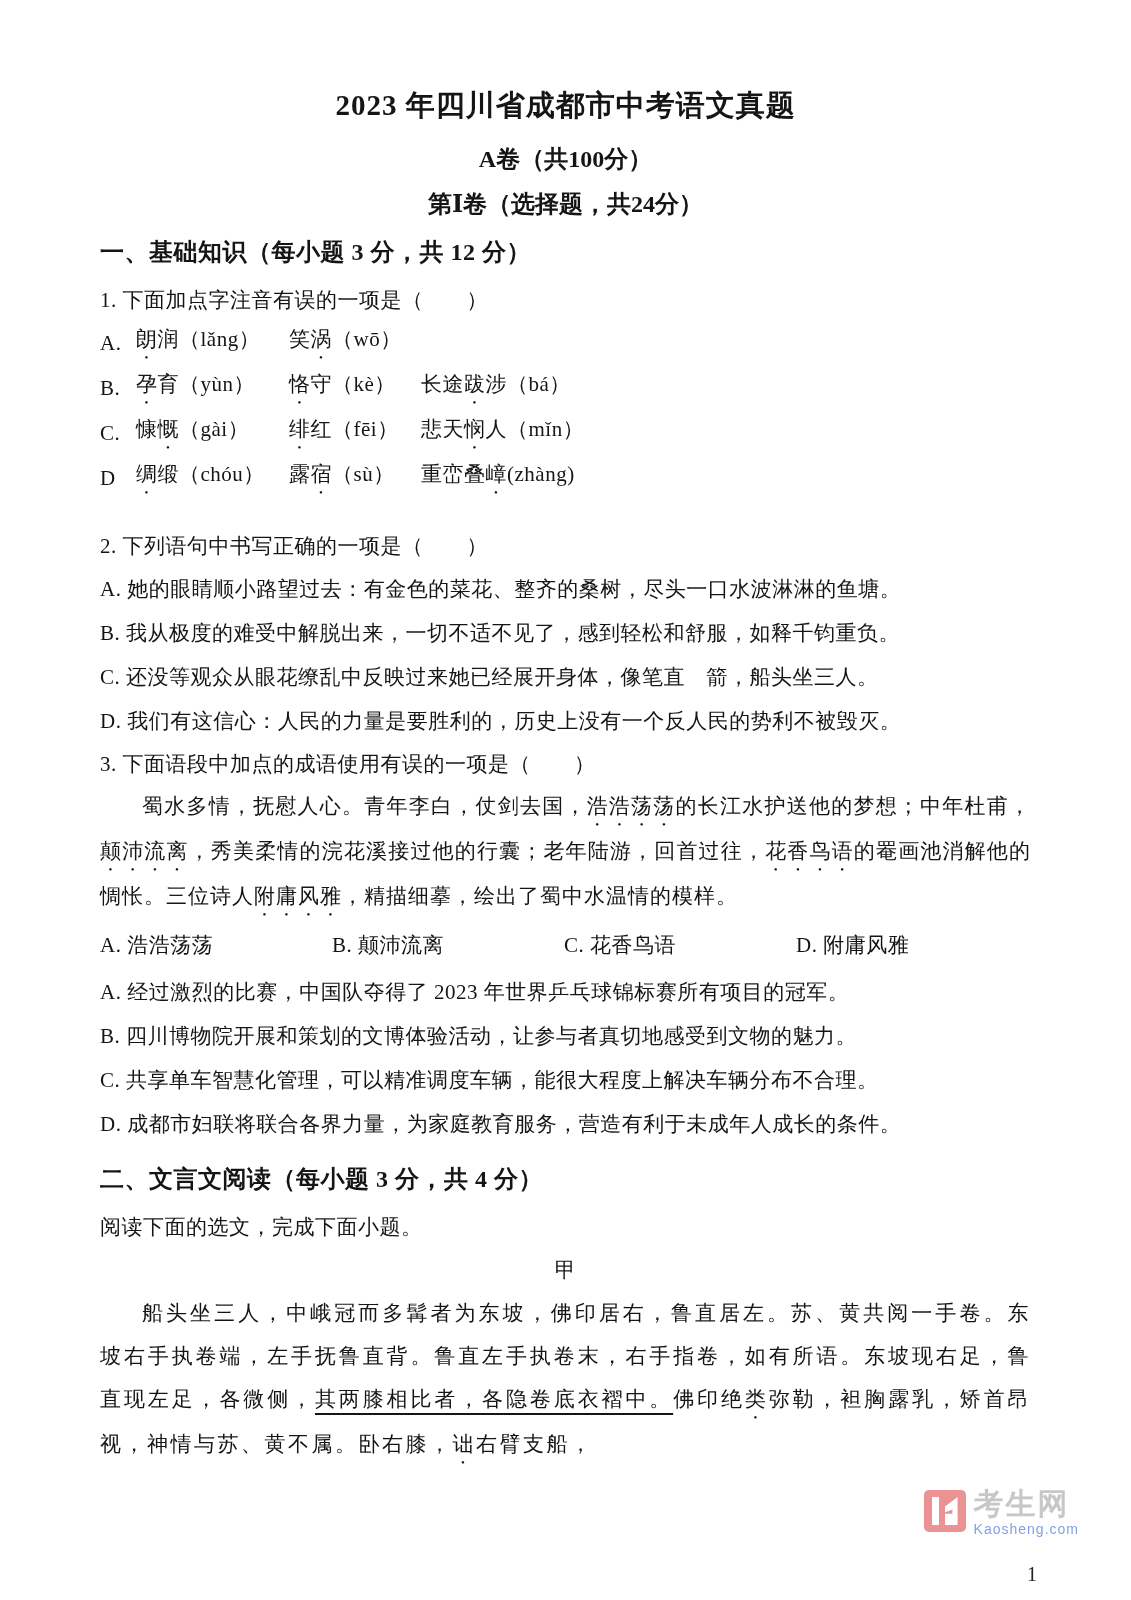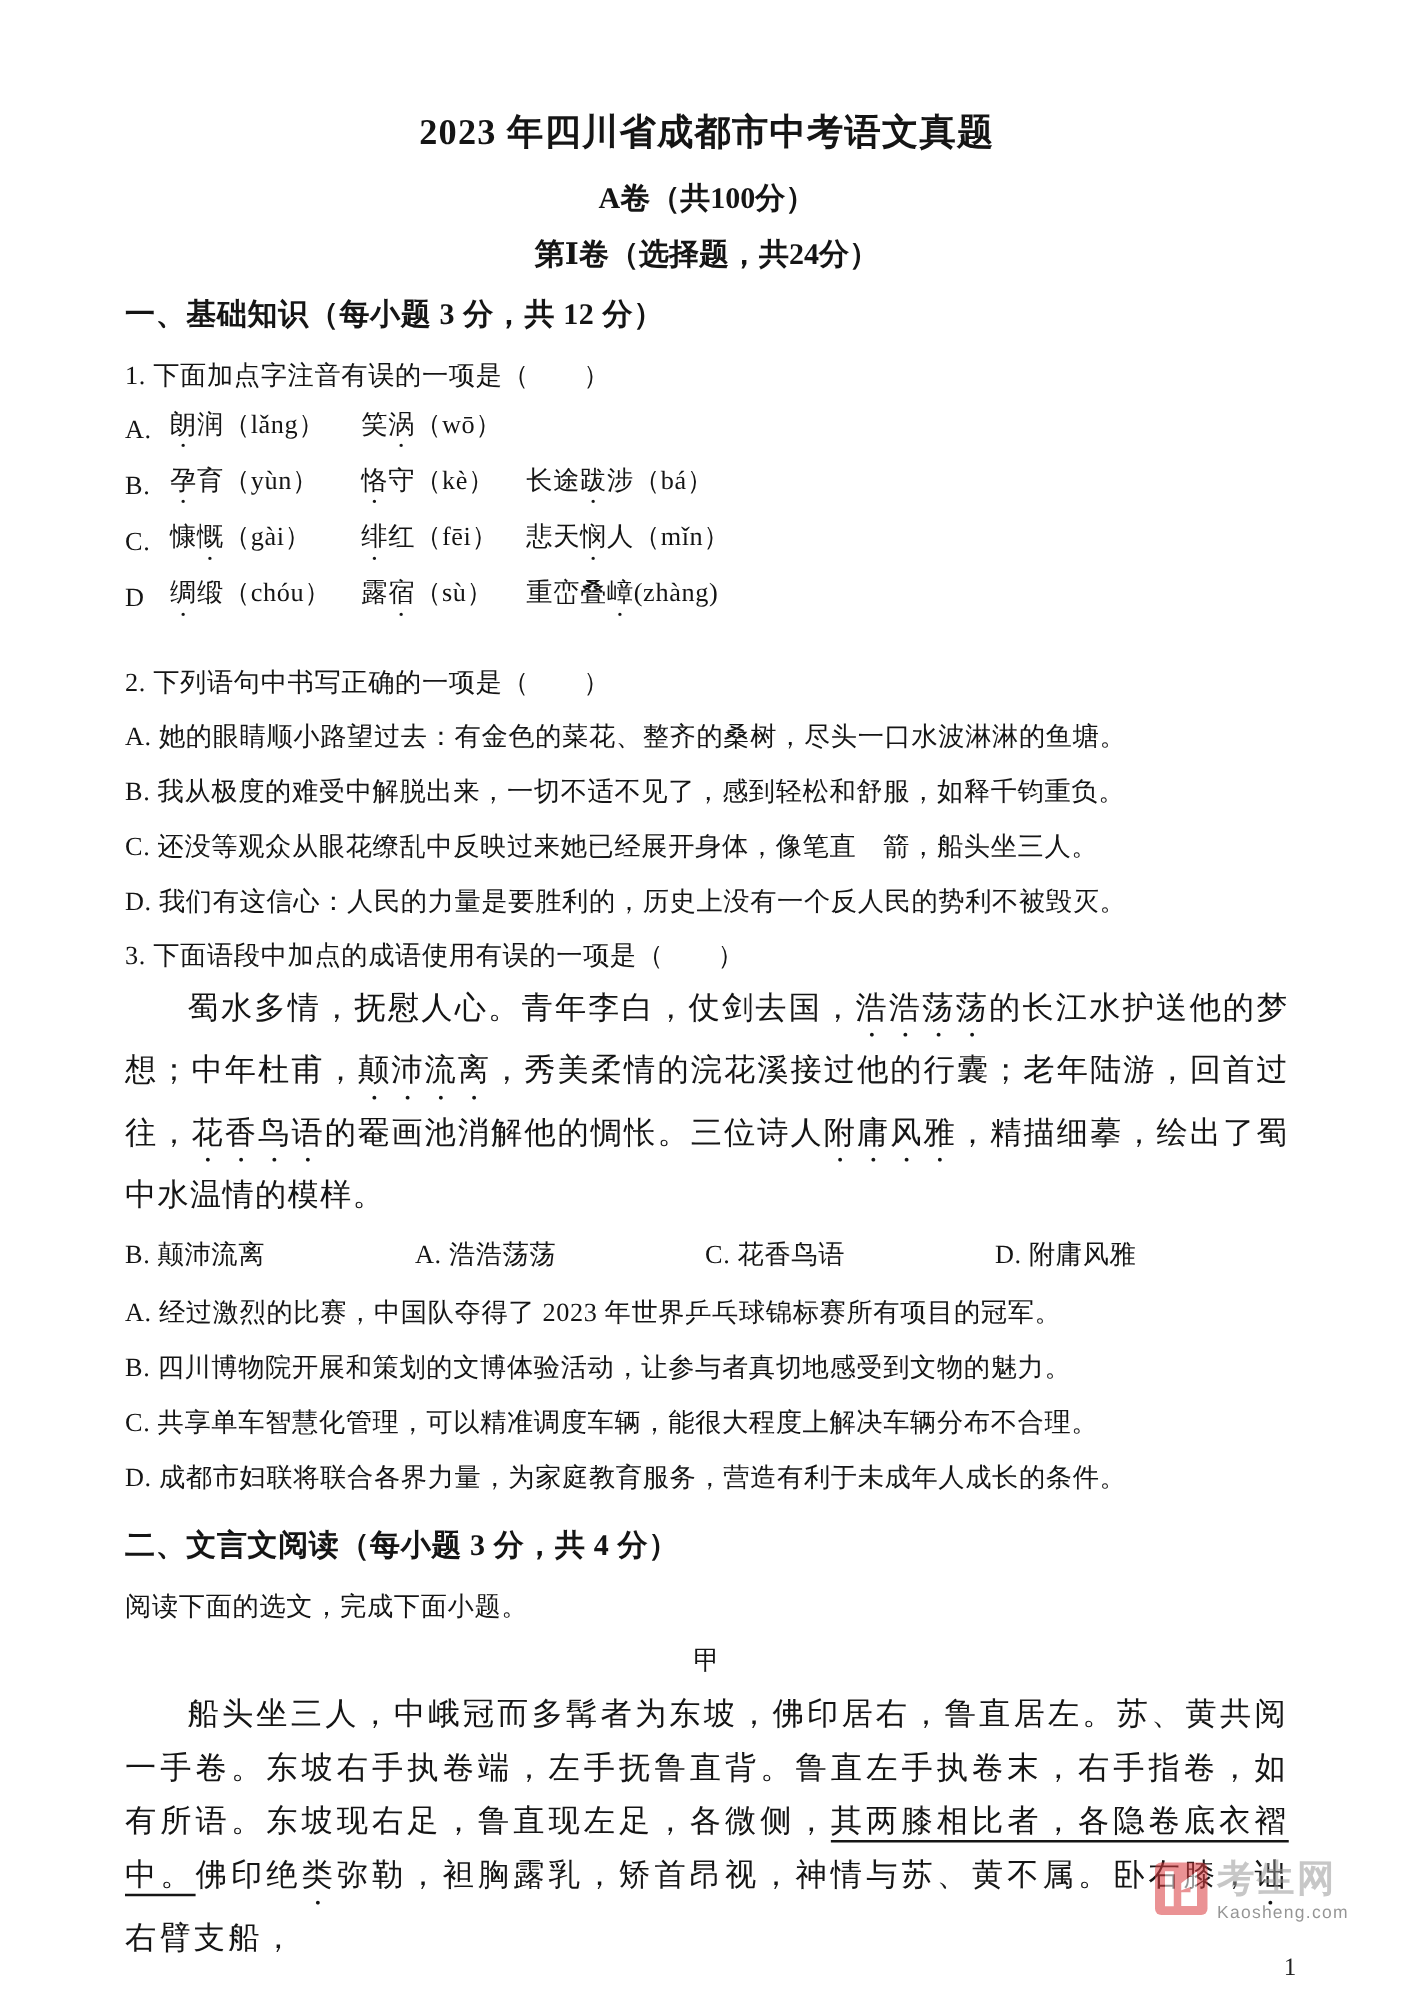--- a/index.html
+++ b/index.html
@@ -13,21 +13,21 @@
   .sub   { font-size:24px; font-weight:bold; text-align:center; line-height:34px; margin-bottom:11px; }
   .sec   { font-size:24px; font-weight:bold; line-height:34px; margin:14px 0 10px 0; letter-spacing:0.5px; }
   .stem  { font-size:21px; line-height:42px; letter-spacing:0.5px; }
   .mt-q2 { margin-top:24px; }
   .q1-row { display:flex; align-items:center; height:45px; font-size:21px; letter-spacing:0.5px; }
   .opt-label { width:36px; flex:0 0 36px; }
   .q1-cell.w1 { width:153px; flex:0 0 153px; }
   .q1-cell.w2 { width:132px; flex:0 0 132px; }
   .q1-cell.w3 { flex:1; }
   .opt-line { font-size:21px; line-height:44px; letter-spacing:0.5px; white-space:nowrap; }
-  .passage { font-size:25px; line-height:43px; text-align:justify; text-indent:2em; letter-spacing:1px; }
+  .passage { font-size:21px; line-height:43px; text-align:justify; text-indent:2em; letter-spacing:1px; }
   .q3-opts { display:flex; font-size:21px; line-height:46px; margin:2px 0; }
   .q3-opts .q3-opt { width:232px; flex:0 0 232px; letter-spacing:0.5px; }
   .sec2 { margin-top:16px; }
   .intro { font-size:21px; line-height:42px; letter-spacing:0.5px; }
   .jia { font-size:21px; line-height:44px; text-align:center; letter-spacing:0.5px; }
   .classical { letter-spacing:2.5px; line-height:43px; }
   .em-dot {
     -webkit-text-emphasis:filled dot #151515;
     -webkit-text-emphasis-position:under;
     text-emphasis:filled dot #151515;
@@ -45,21 +45,21 @@
   .wm-logo::before {
     content:""; position:absolute; left:8px; top:7px; width:7px; height:28px; background:#ffffff;
   }
   .wm-logo::after {
     content:""; position:absolute; left:21px; top:7px; width:13px; height:28px; background:#ffffff;
     clip-path:polygon(0 35%, 100% 0, 100% 100%, 0 100%, 0 60%, 60% 60%, 60% 45%, 0 55%);
   }
   .wm-texts { display:flex; flex-direction:column; }
   .wm-name { font-size:30px; font-weight:bold; color:#9a9a9a; line-height:32px; letter-spacing:2px;
              font-family:"Liberation Sans","DejaVu Sans",sans-serif; }
-  .wm-domain { font-size:14px; color:#404040; line-height:18px; letter-spacing:1px;
+  .wm-domain { font-size:14px; color:#1d4ed8; line-height:18px; letter-spacing:1px;
              font-family:"Liberation Sans","DejaVu Sans",sans-serif; }
   .page-number { position:absolute; right:94px; bottom:14px; font-size:20px; color:#222222; }
 </style>
 </head>
 <body>
 
 <div class="page">
 
   <h1 class="title">2023 年四川省成都市中考语文真题</h1>
   <div class="sub">A卷（共100分）</div>
@@ -95,22 +95,22 @@
 
   <p class="stem mt-q2">2. 下列语句中书写正确的一项是（　　）</p>
   <p class="opt-line">A. 她的眼睛顺小路望过去：有金色的菜花、整齐的桑树，尽头一口水波淋淋的鱼塘。</p>
   <p class="opt-line">B. 我从极度的难受中解脱出来，一切不适不见了，感到轻松和舒服，如释千钧重负。</p>
   <p class="opt-line">C. 还没等观众从眼花缭乱中反映过来她已经展开身体，像笔直　箭，船头坐三人。</p>
   <p class="opt-line">D. 我们有这信心：人民的力量是要胜利的，历史上没有一个反人民的势利不被毁灭。</p>
 
   <p class="stem">3. 下面语段中加点的成语使用有误的一项是（　　）</p>
   <p class="passage"><span>蜀水多情，抚慰人心。青年李白，仗剑去国，</span><span class="em-dot">浩浩荡荡</span><span>的长江水护送他的梦想；中年杜甫，</span><span class="em-dot">颠沛流离</span><span>，秀美柔情的浣花溪接过他的行囊；老年陆游，回首过往，</span><span class="em-dot">花香鸟语</span><span>的罨画池消解他的惆怅。三位诗人</span><span class="em-dot">附庸风雅</span><span>，精描细摹，绘出了蜀中水温情的模样。</span></p>
   <div class="q3-opts">
+    <span class="q3-opt">A. 浩浩荡荡</span>
     <span class="q3-opt">B. 颠沛流离</span>
-    <span class="q3-opt">A. 浩浩荡荡</span>
     <span class="q3-opt">C. 花香鸟语</span>
     <span class="q3-opt">D. 附庸风雅</span>
   </div>
 
   <p class="opt-line">A. 经过激烈的比赛，中国队夺得了 2023 年世界乒乓球锦标赛所有项目的冠军。</p>
   <p class="opt-line">B. 四川博物院开展和策划的文博体验活动，让参与者真切地感受到文物的魅力。</p>
   <p class="opt-line">C. 共享单车智慧化管理，可以精准调度车辆，能很大程度上解决车辆分布不合理。</p>
   <p class="opt-line">D. 成都市妇联将联合各界力量，为家庭教育服务，营造有利于未成年人成长的条件。</p>
 
   <h2 class="sec sec2">二、文言文阅读（每小题 3 分，共 4 分）</h2>

